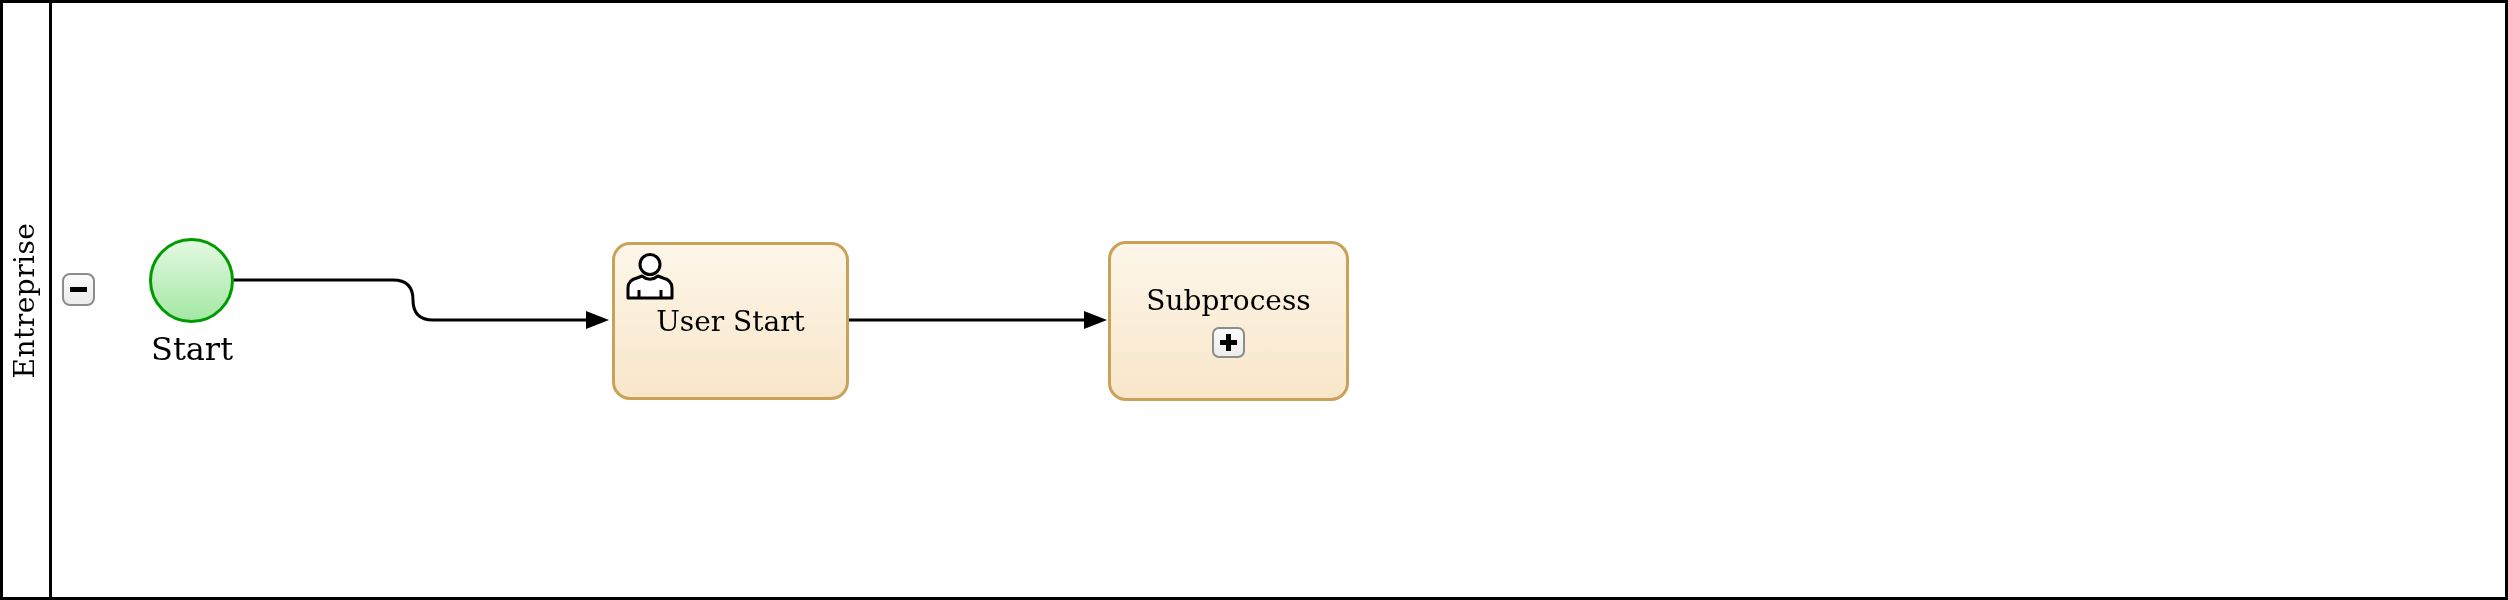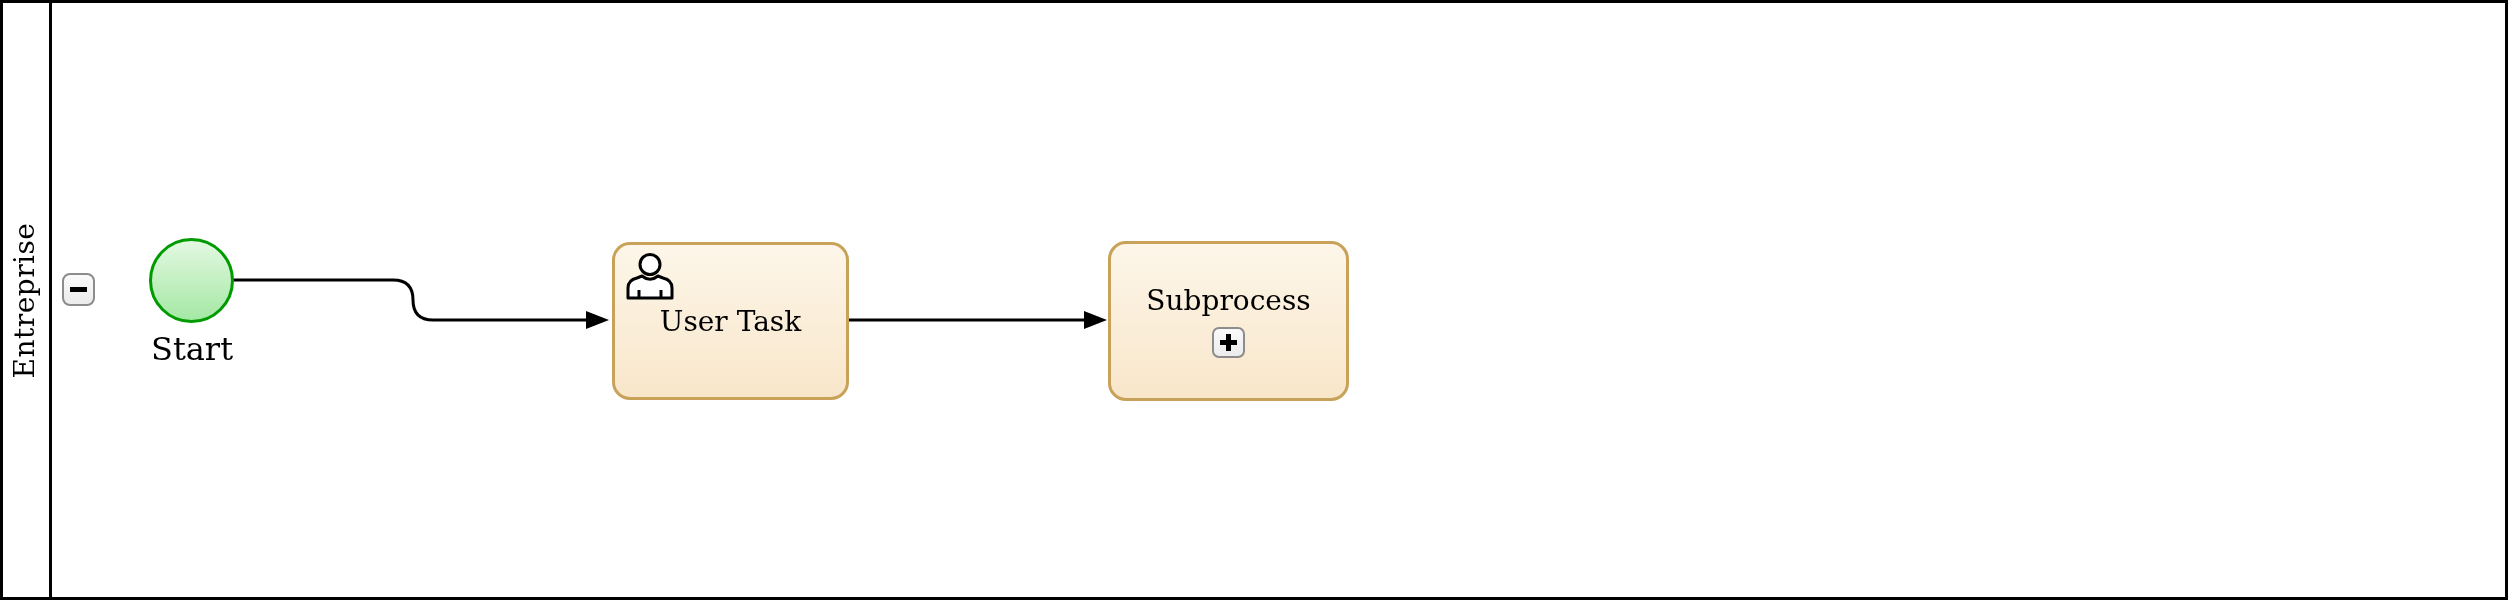--- a/index.html
+++ b/index.html
@@ -135,21 +135,21 @@
   <div class="start-event"></div>
   <div class="start-label">Start</div>
 
   <div class="task user-task">
     <svg class="task-icon" viewBox="0 0 52 48">
       <path d="M5 45 L5 35 Q5 27 14 25 L19 23 Q27 29.5 35 23 L40 25 Q49 27 49 35 L49 45 Z" fill="#ffffff" stroke="#000000" stroke-width="3" stroke-linejoin="round"></path>
       <circle cx="27" cy="11.5" r="10" fill="#ffffff" stroke="#000000" stroke-width="3"></circle>
       <line x1="16" y1="45" x2="16" y2="37" stroke="#000000" stroke-width="3"></line>
       <line x1="38" y1="45" x2="38" y2="37" stroke="#000000" stroke-width="3"></line>
     </svg>
-    <span class="task-label">User Task</span>
+    <span class="task-label">User Start</span>
   </div>
 
   <div class="task subprocess">
     <div class="subprocess-inner">
       <span class="task-label">Subprocess</span>
       <button class="ctrl-btn expand-btn">
         <span class="glyph-plus">
           <span class="ph"></span>
             <span class="pv"></span>
         </span>

